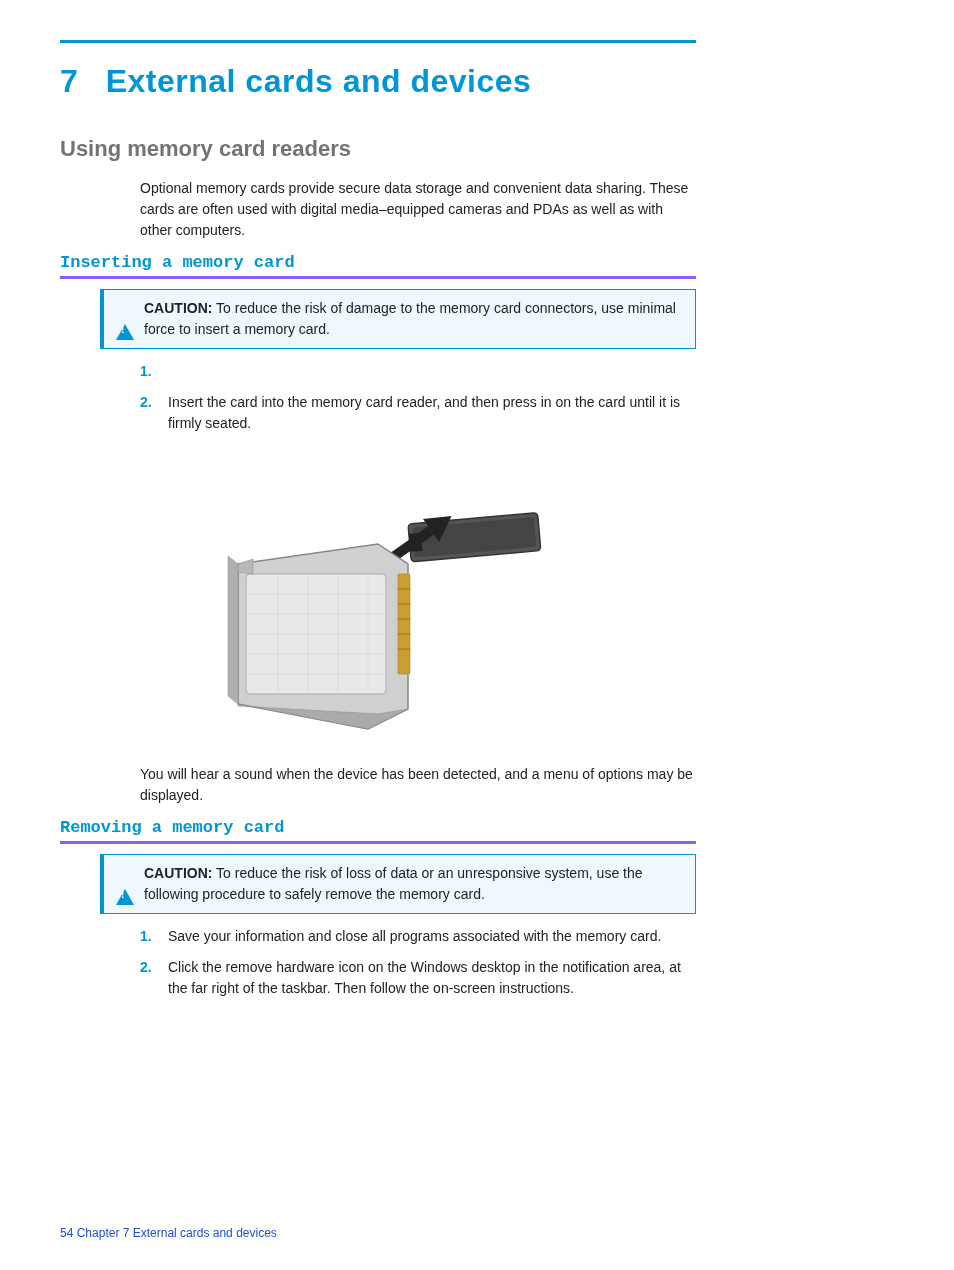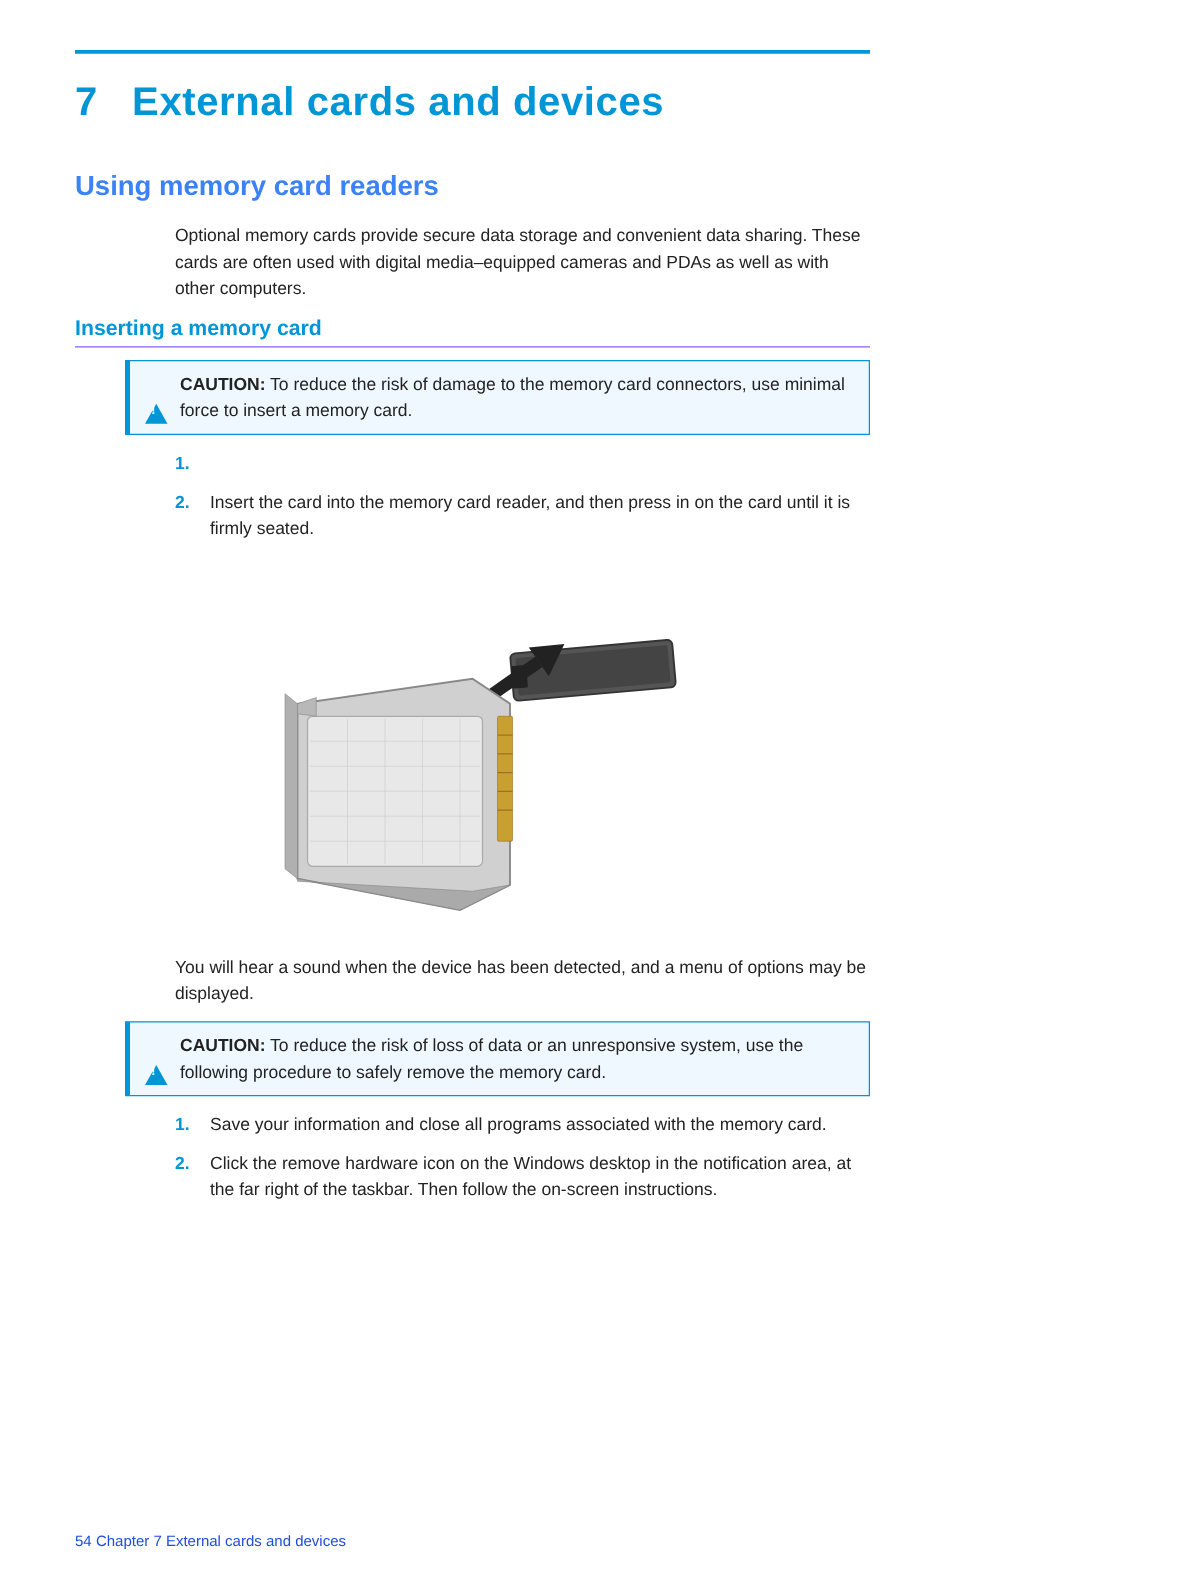--- a/index.html
+++ b/index.html
@@ -38,32 +38,33 @@
     }
 
     .chapter-number {
       margin-right: 18px;
     }
 
     
     .section-heading {
       font-size: 22px;
       font-weight: bold;
-      color: #3b82f6;
+      color: #737373;
       margin-bottom: 16px;
     }
 
     
     .subsection-heading {
       font-size: 17px;
       font-weight: bold;
       color: #0096d6;
-      border-bottom: 1px solid #8b5cf6;
+      border-bottom: 3px solid #8b5cf6;
       padding-bottom: 4px;
       margin-bottom: 10px;
+      font-family: Liberation Mono, monospace;
     }
 
     
     .body-text {
       margin-left: 80px;
       margin-bottom: 12px;
       line-height: 1.5;
       color: #222;
     }
 
@@ -238,20 +239,21 @@
         <line x1="120" y1="32" x2="120" y2="148" stroke="#ccc" stroke-width="0.5"></line>
         <line x1="150" y1="32" x2="150" y2="148" stroke="#ccc" stroke-width="0.5"></line>
 
         <polygon points="20,20 35,15 35,30 20,28" fill="#b8b8b8" stroke="#888" stroke-width="0.5"></polygon>
       </g>
     </svg>
   </div>
 
   <p class="body-text">You will hear a sound when the device has been detected, and a menu of options may be displayed.</p>
 
+  <h3 class="subsection-heading">Removing a memory card</h3>
 
   <div class="caution-box">
     <span class="triangle"></span>
     <div>
       <span class="caution-label">CAUTION:</span>
       <span>To reduce the risk of loss of data or an unresponsive system, use the following procedure to safely remove the memory card.</span>
     </div>
   </div>
 
   <ol class="numbered-list">

